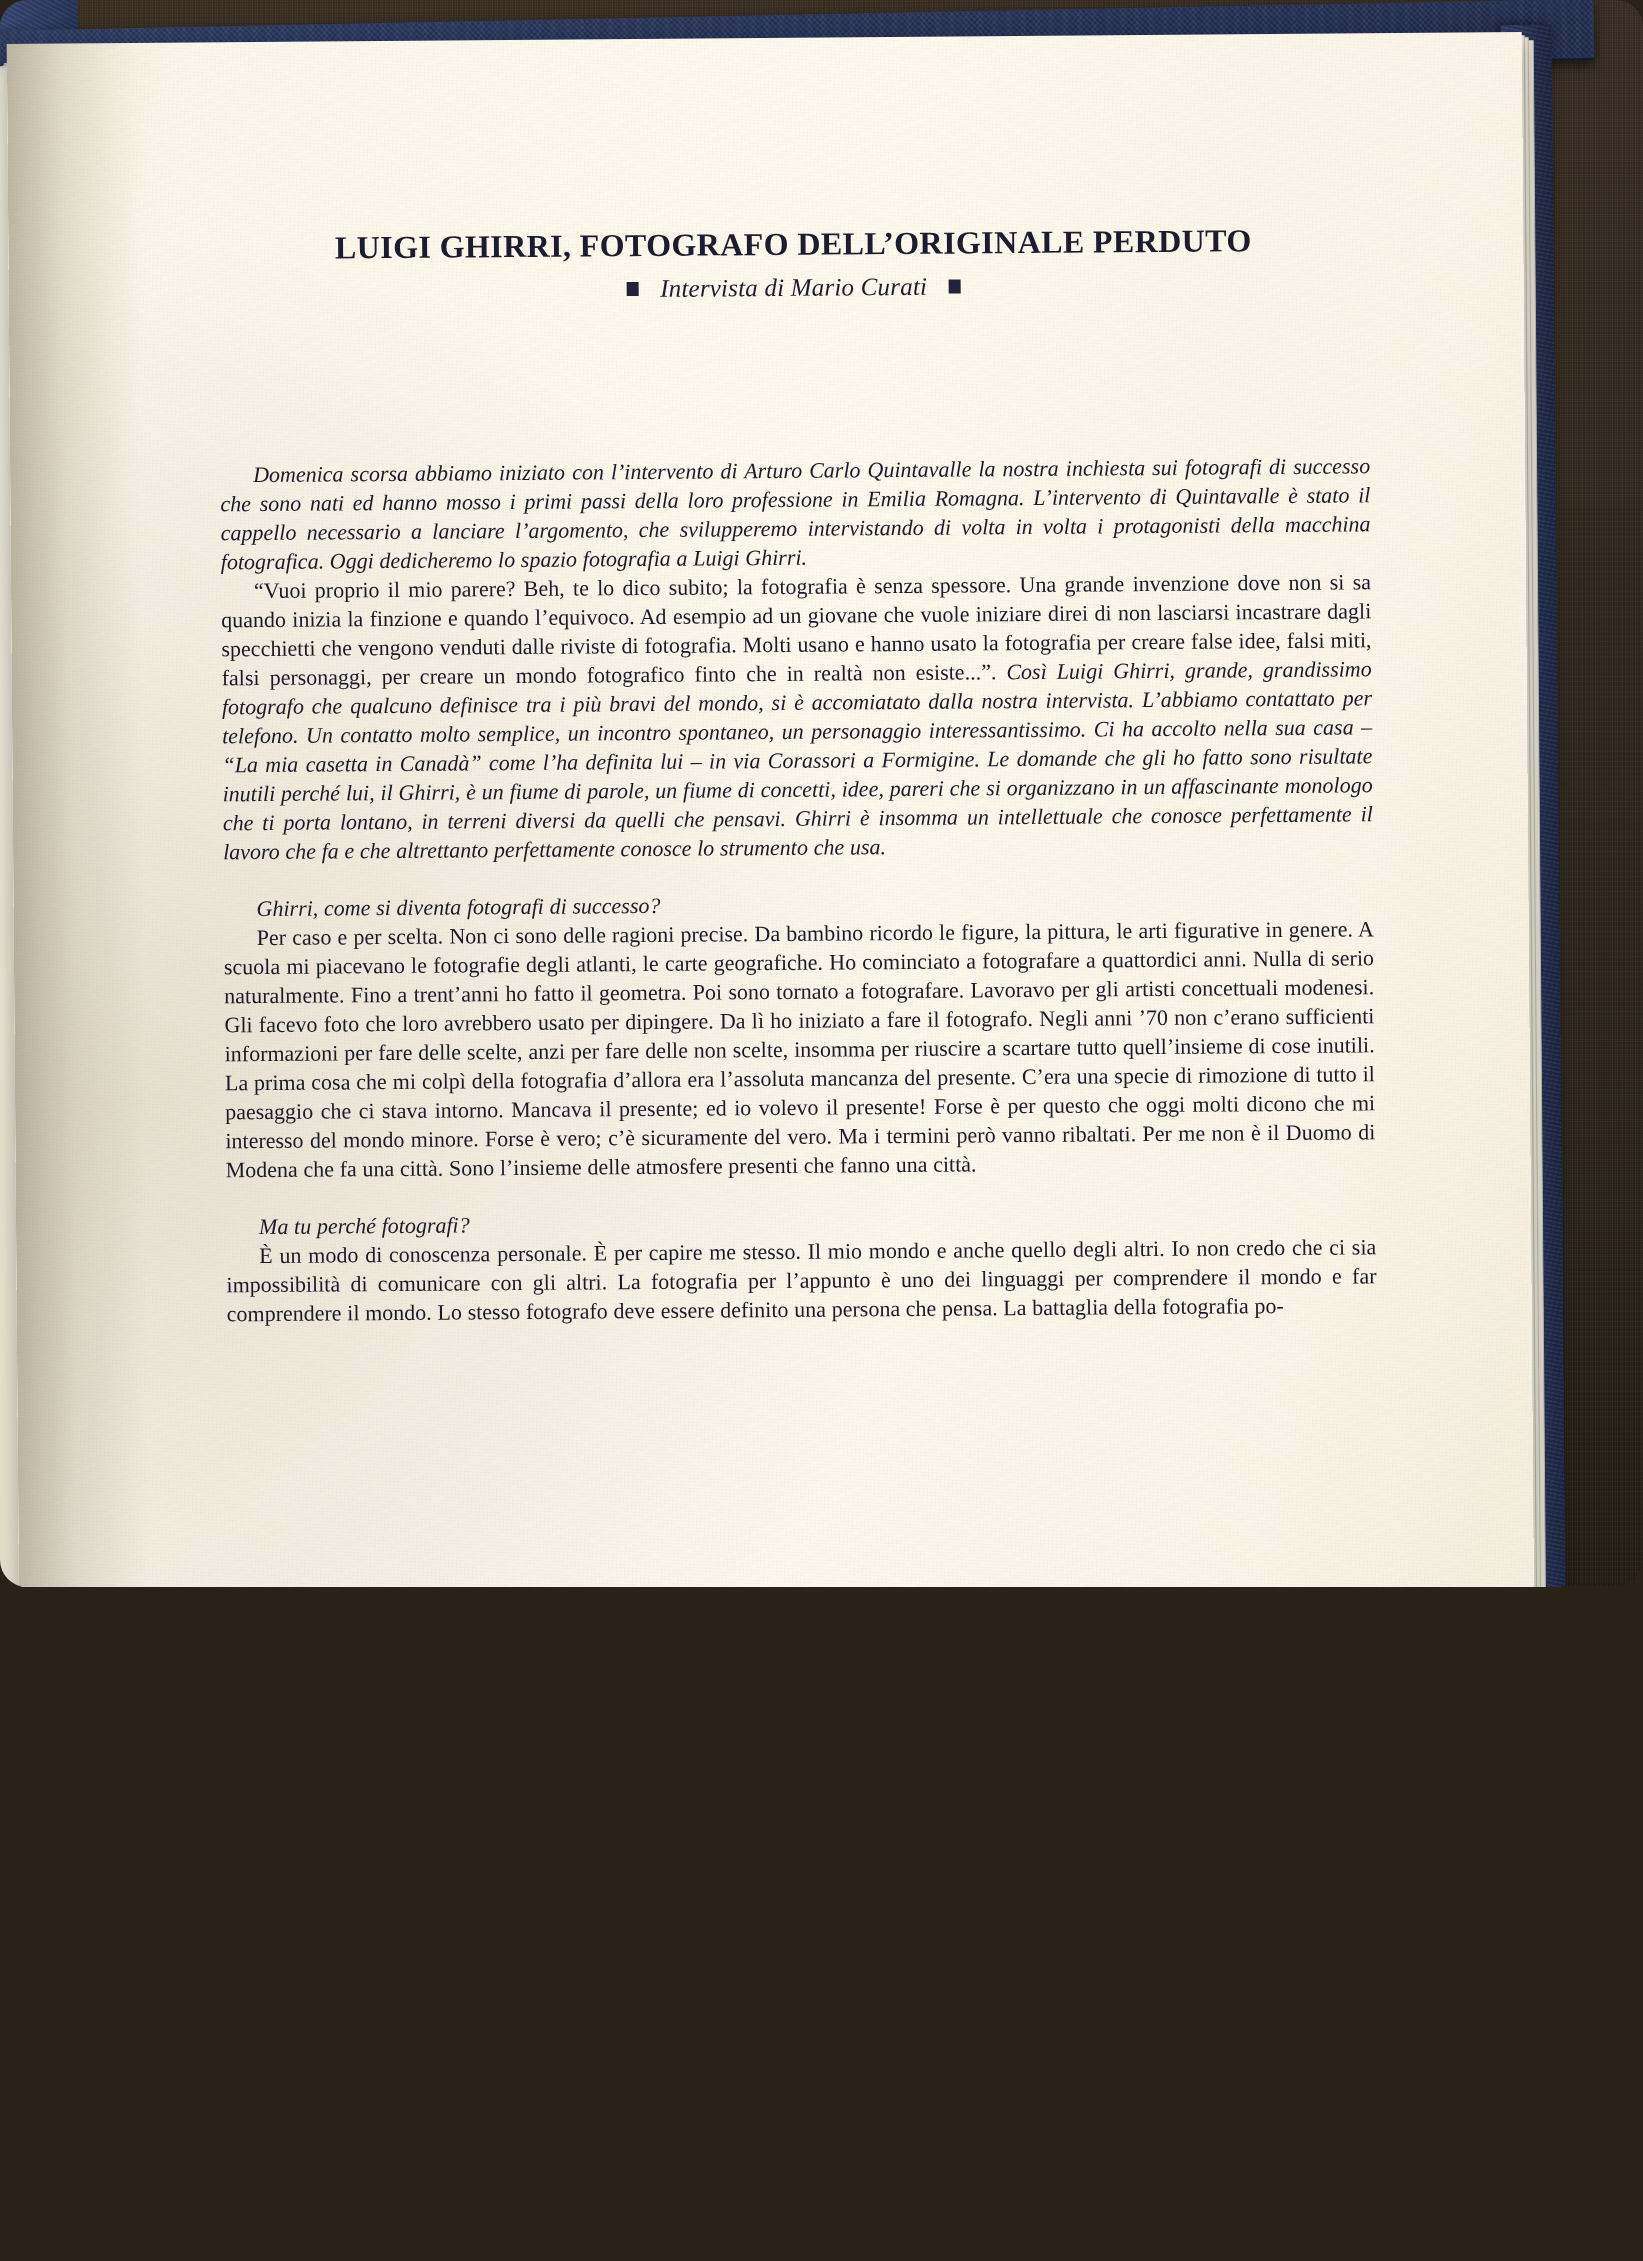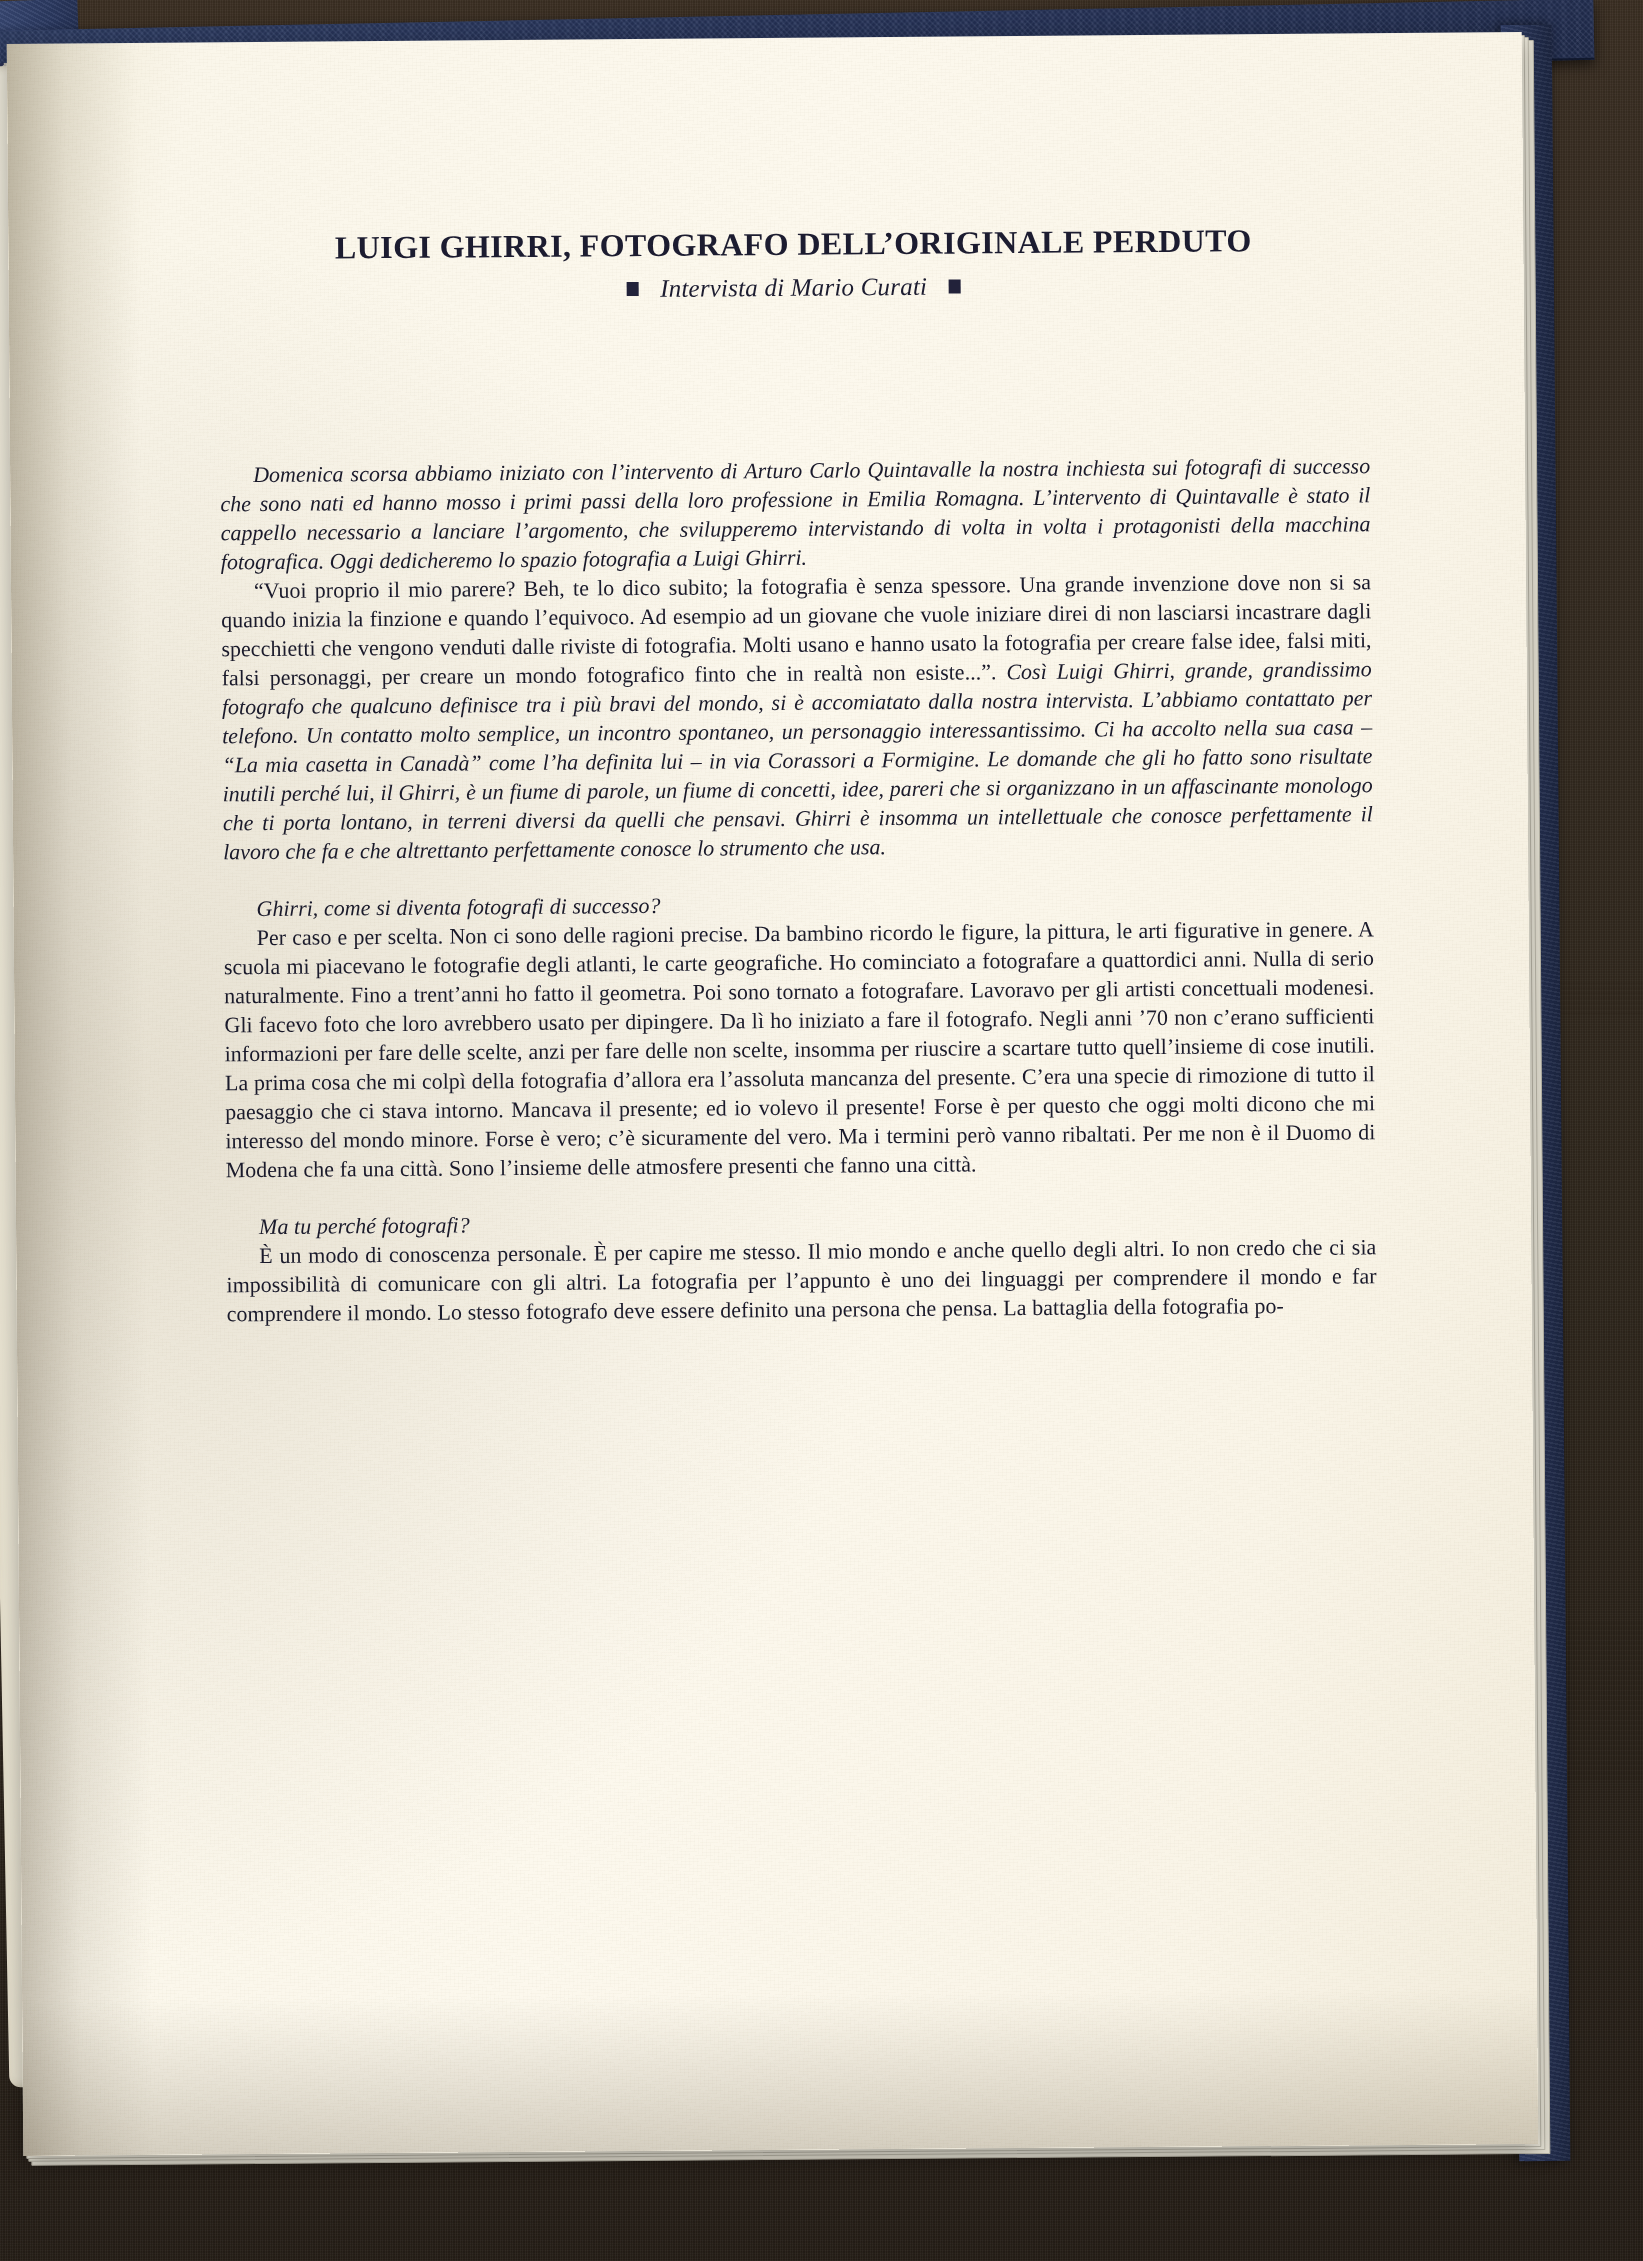--- a/index.html
+++ b/index.html
@@ -7,24 +7,25 @@
   html, body {
     width:1643px; height:2261px;
     background:#2a2119;
     overflow:hidden;
     font-family:"Liberation Serif", serif;
   }
 
   
   #scene {
     position:relative;
-    width:1643px; height:2261px;
+    width:1643px; height:1587px;
     background:
       linear-gradient(178deg, #3a2e22 0%, #342a20 18%, #2e261c 55%, #241d16 100%);
     overflow:hidden;
+    border-radius:27px;
   }
   
   #scene::before{
     content:"";
     position:absolute; inset:0;
     background-image:
       repeating-linear-gradient(90deg, rgba(255,255,255,.030) 0 0.8px, rgba(0,0,0,.030) 0.8px 2.5px),
       repeating-linear-gradient(0deg,  rgba(255,255,255,.020) 0 0.8px, rgba(0,0,0,.025) 0.8px 2.5px);
     pointer-events:none;
     z-index:0;

